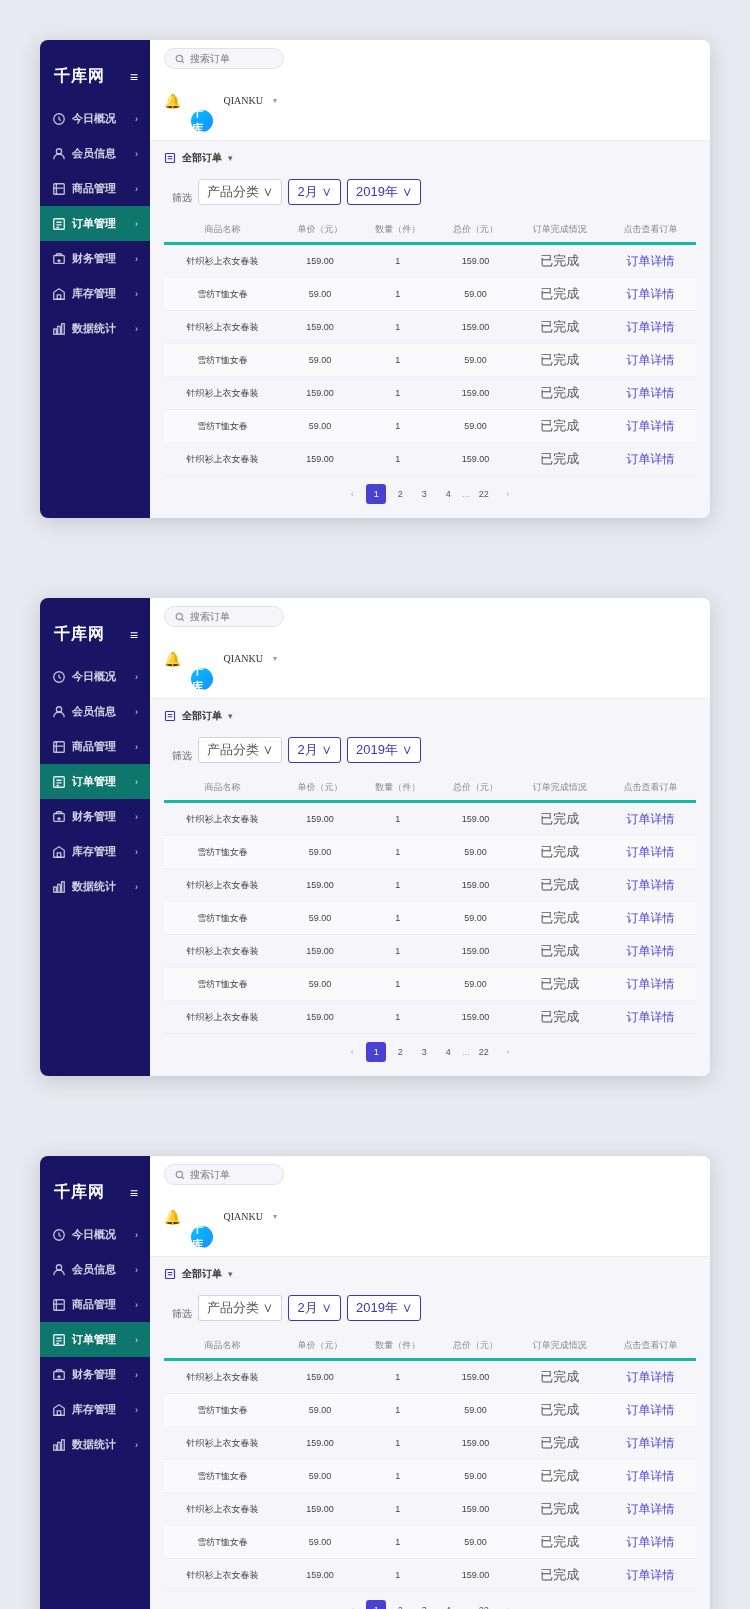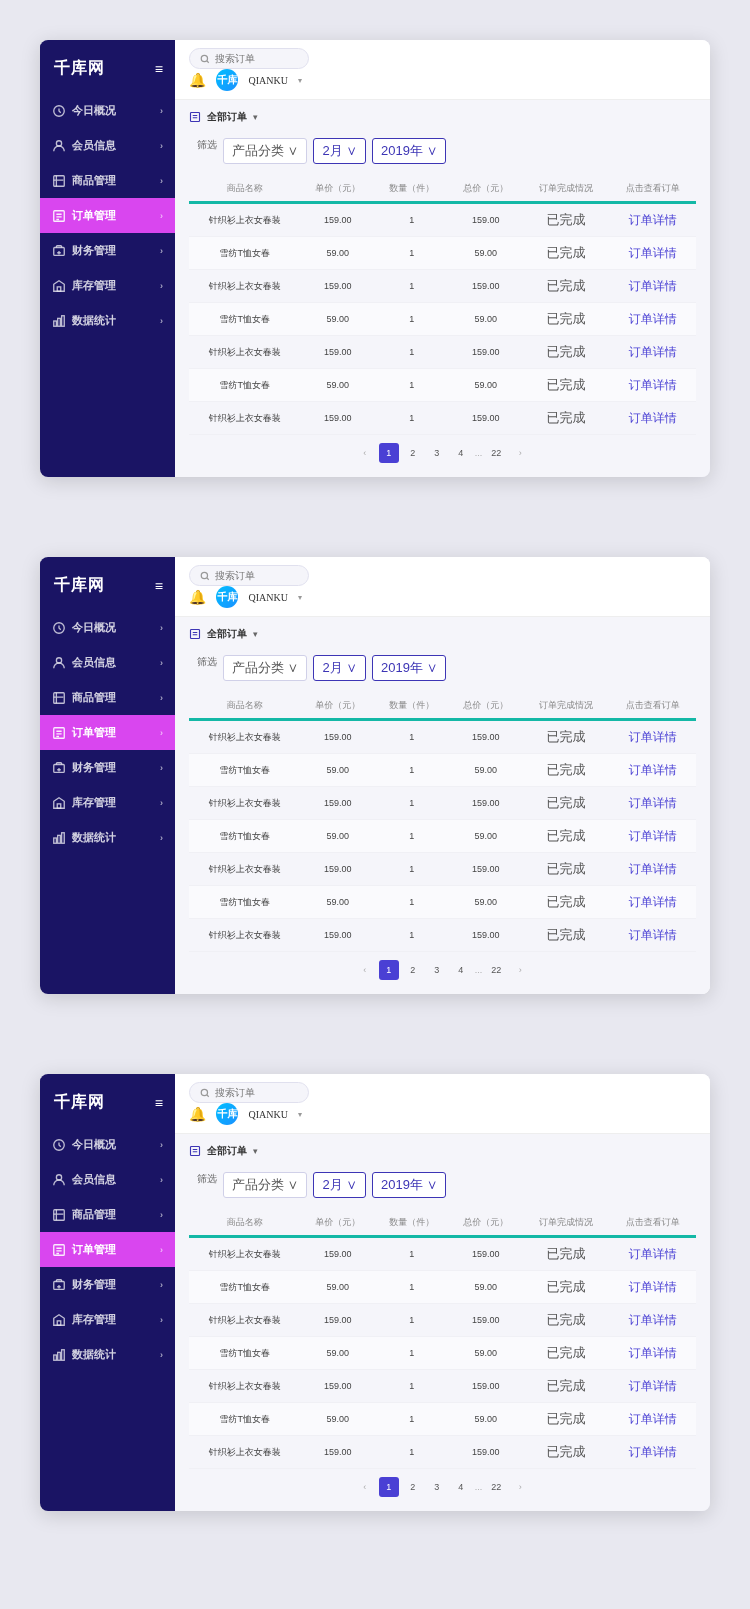--- a/index.html
+++ b/index.html
@@ -21,24 +21,24 @@
       display: flex;
       border-radius: 8px;
       overflow: hidden;
       box-shadow: 0 4px 20px rgba(0,0,0,0.15);
       width: 670px;
       margin: 0 auto;
     }
 
     
     .sidebar {
-      width: 135px;
+      width: 110px;
       background: #1a1464;
       flex-shrink: 0;
-      padding-top: 4px;
+      padding-top: 12px;
     }
 
     .sidebar-logo {
       background: #1a1464;
       padding: 14px 12px 14px 14px;
       display: flex;
       align-items: center;
       justify-content: space-between;
     }
 
@@ -61,21 +61,21 @@
       justify-content: space-between;
       padding: 10px 12px;
       color: rgba(255,255,255,0.8);
       font-size: 11px;
       cursor: pointer;
       position: relative;
       font-weight: bold;
     }
 
     .sidebar-item.active {
-      background: #d946ef;
+      background: #0f766e;
       color: #fff;
     }
 
     .sidebar-item-left {
       display: flex;
       align-items: center;
       gap: 6px;
     }
 
     .sidebar-icon {
@@ -141,23 +141,24 @@
     }
 
     .avatar-badge {
       width: 22px;
       height: 22px;
       background: linear-gradient(135deg, #00bfff, #1a90ff);
       border-radius: 50%;
       display: flex;
       align-items: center;
       justify-content: center;
-      font-size: 10px;
+      font-size: 12px;
       color: #fff;
       font-weight: 700;
+      margin-top: 41px;
     }
 
     .user-name {
       font-size: 10px;
       color: #333;
       font-family: Liberation Serif, serif;
     }
 
     .dropdown-arrow {
       font-size: 8px;
@@ -184,21 +185,21 @@
     }
 
     .order-title-arrow {
       font-size: 9px;
       color: #666;
     }
 
     
     .filter-row {
       display: flex;
-      align-items: flex-start;
+      align-items: flex-end;
       gap: 6px;
       background: #f5f5fa;
       padding: 6px 8px;
       border-radius: 4px;
       margin-bottom: 6px;
     }
 
     .filter-label {
       font-size: 10px;
       color: #666;

